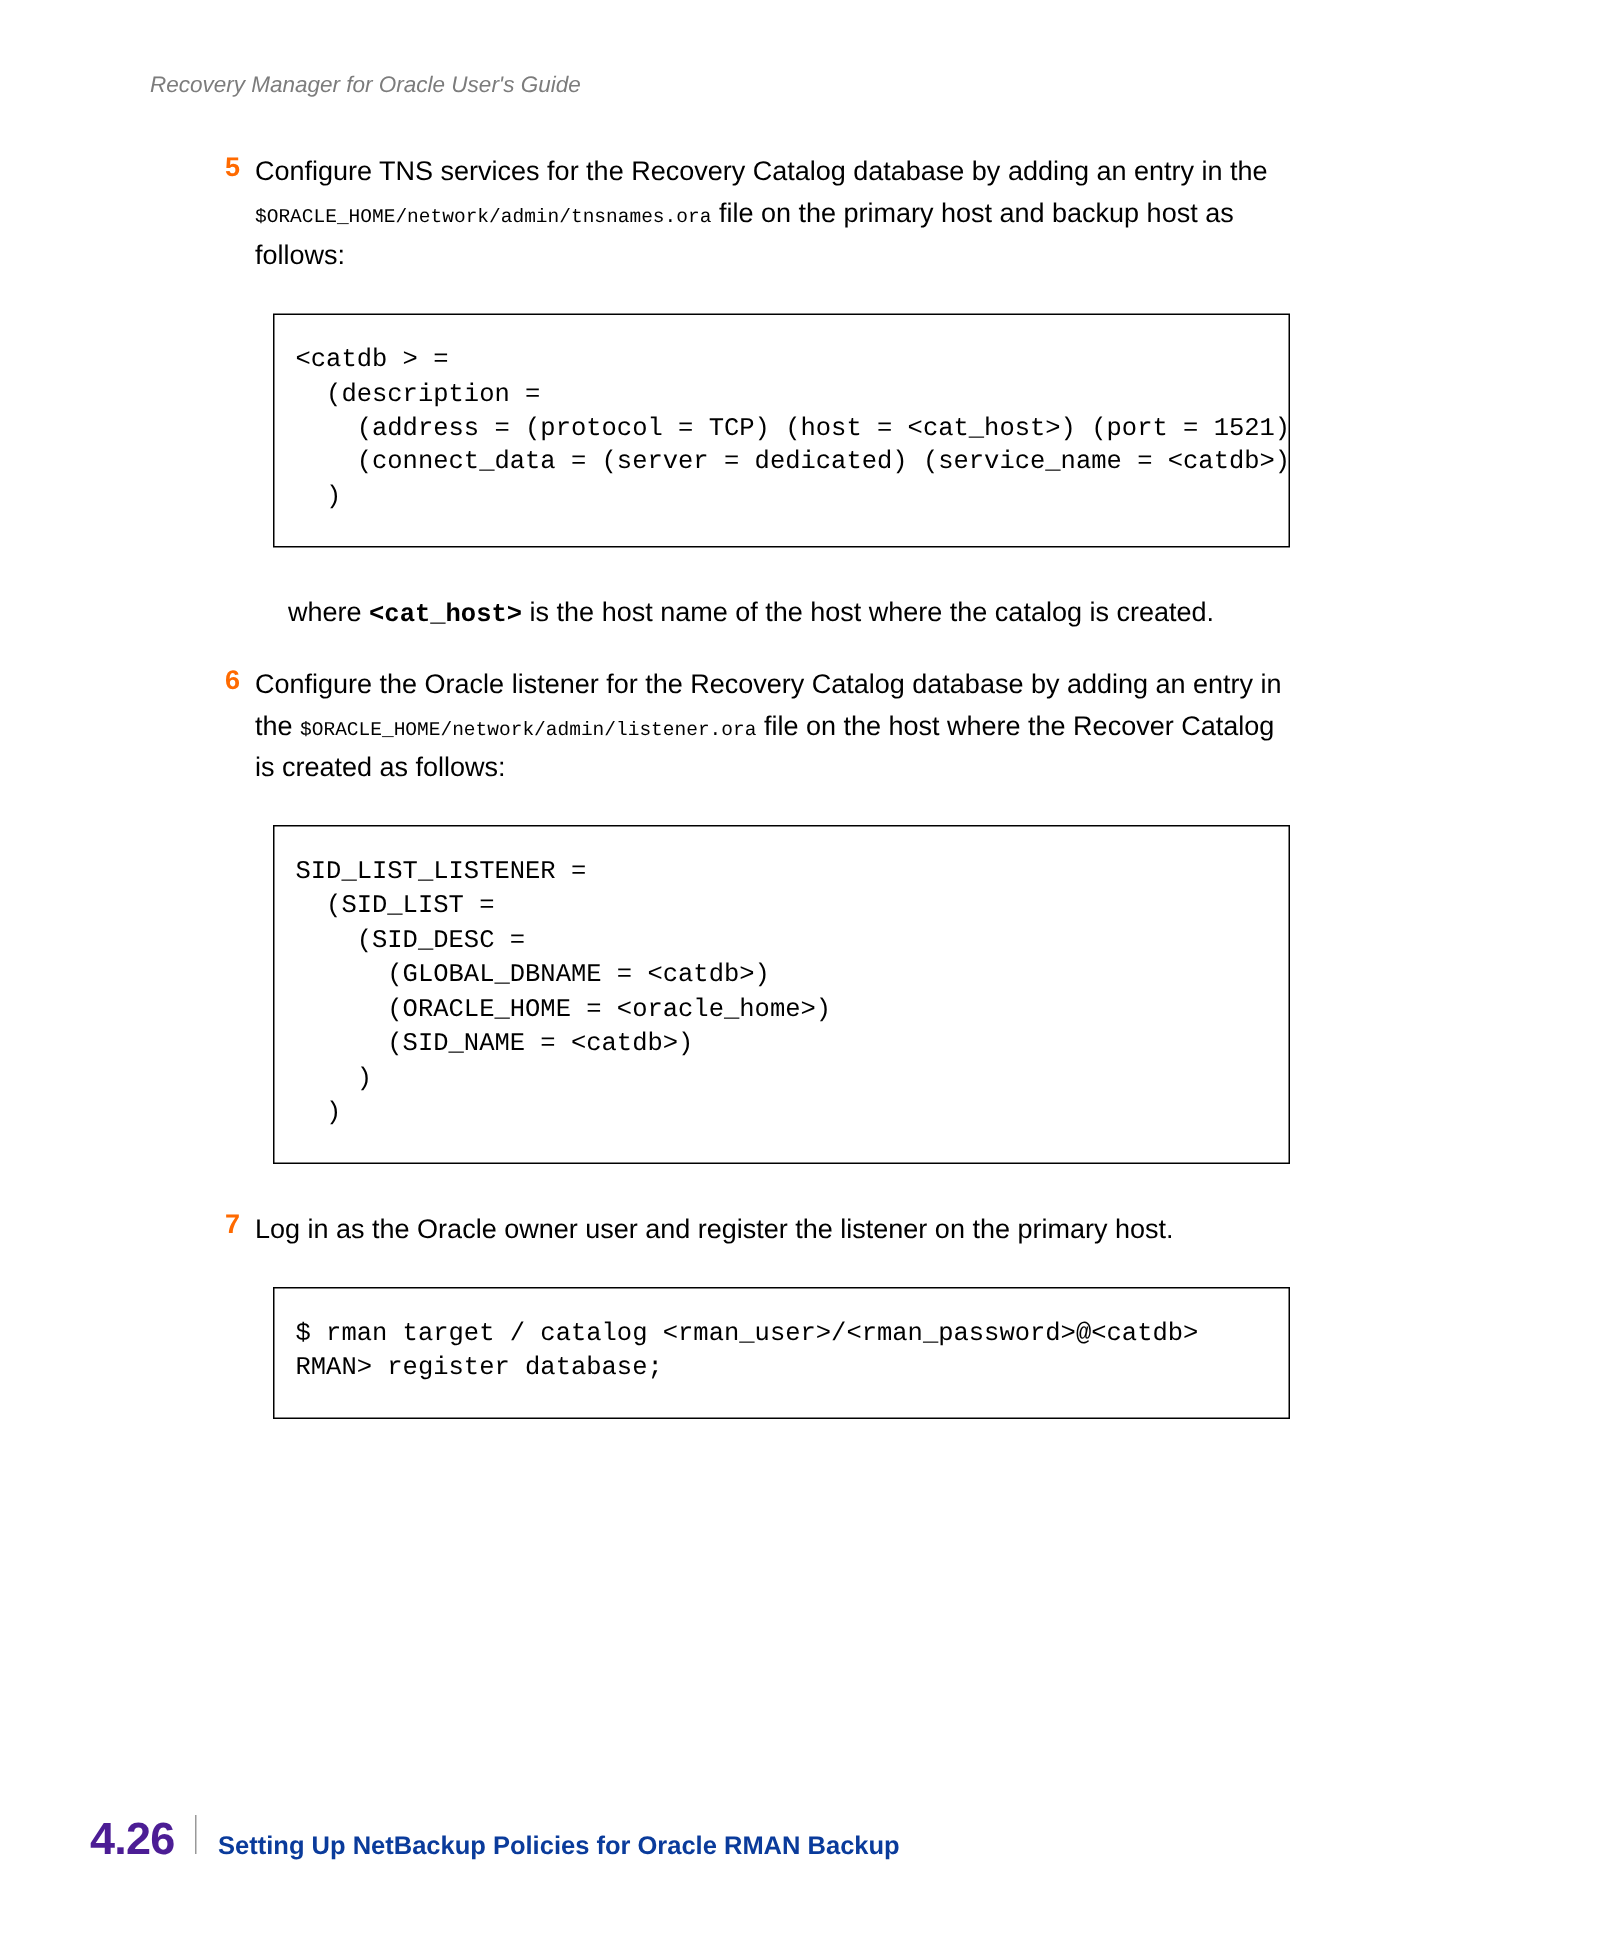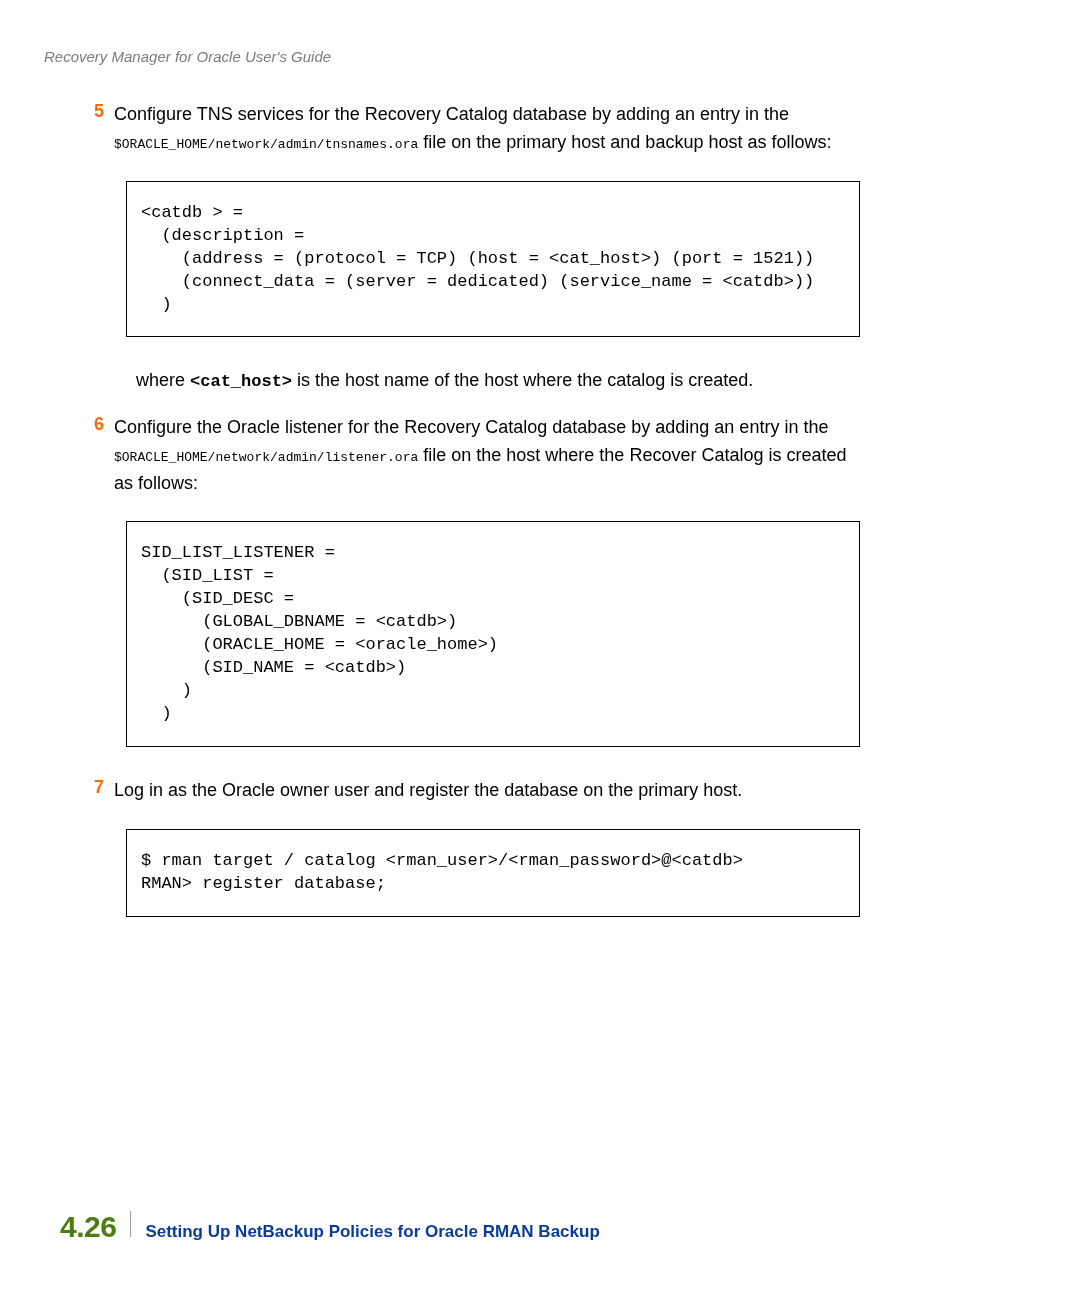--- a/index.html
+++ b/index.html
@@ -1,28 +1,28 @@
 <!DOCTYPE html>
 <html><head>
 <meta charset="utf-8">
 <style>
   * { box-sizing: border-box; margin: 0; padding: 0; }
   html, body { width: 1080px; height: 1296px; background: #ffffff; font-family: "Segoe UI", "Helvetica Neue", Arial, sans-serif; color: #000; }
-  .page { position: relative; width: 950px; height: 1296px; padding: 48px 90px 0 44px; }
+  .page { position: relative; width: 950px; height: 1296px; padding: 48px 90px 0 100px; }
   .running-head { font-style: italic; color: #7c7c7c; font-size: 15px; margin-bottom: 36px; font-weight: 400; }
   .content { padding-left: 70px; }
   .step { display: flex; align-items: flex-start; margin-bottom: 18px; }
   .step-num { color: #ff6a00; font-weight: 700; font-size: 18px; width: 28px; flex-shrink: 0; margin-left: -28px; text-align: right; padding-right: 10px; }
   .step-body { flex: 1; font-size: 18px; line-height: 1.55; color: #000; }
   .step-body .mono { font-family: "Courier New", Courier, monospace; font-size: 13px; }
   .codebox { border: 1px solid #000; padding: 20px 14px; margin: 24px 0 30px 12px; font-family: "Courier New", Courier, monospace; font-size: 17px; line-height: 1.35; white-space: pre; overflow: hidden; }
   .para { font-size: 18px; line-height: 1.55; margin: 0 0 18px 0; }
   .para .mono { font-family: "Courier New", Courier, monospace; font-size: 17px; font-weight: bold; }
   .footer { position: absolute; left: 60px; bottom: 52px; display: flex; align-items: baseline; }
-  .footer-pn { font-size: 30px; font-weight: 700; color: #4d7c0f; letter-spacing: -0.5px; }
+  .footer-pn { font-size: 30px; font-weight: 700; color: #4c1d95; letter-spacing: -0.5px; }
   .footer-divider { display: inline-block; width: 1px; height: 26px; background: #999; margin: 0 14px -4px 14px; }
   .footer-title { font-size: 17px; font-weight: 700; color: #0a3b9b; }
 </style>
 </head>
 <body>
 
 <div class="page">
 
   <div class="running-head">Recovery Manager for Oracle User's Guide</div>
 
@@ -57,21 +57,21 @@
     (SID_DESC =
       (GLOBAL_DBNAME = &lt;catdb&gt;)
       (ORACLE_HOME = &lt;oracle_home&gt;)
       (SID_NAME = &lt;catdb&gt;)
     )
   )</div>
 
     <div class="step">
       <div class="step-num">7</div>
       <div class="step-body">
-        <span>Log in as the Oracle owner user and register the database on the primary host.</span>
+        <span>Log in as the Oracle owner user and register the listener on the primary host.</span>
       </div>
     </div>
 
     <div class="codebox">$ rman target / catalog &lt;rman_user&gt;/&lt;rman_password&gt;@&lt;catdb&gt;
 RMAN&gt; register database;</div>
 
   </div>
 
   <div class="footer">
     <span class="footer-pn">4.26</span>

